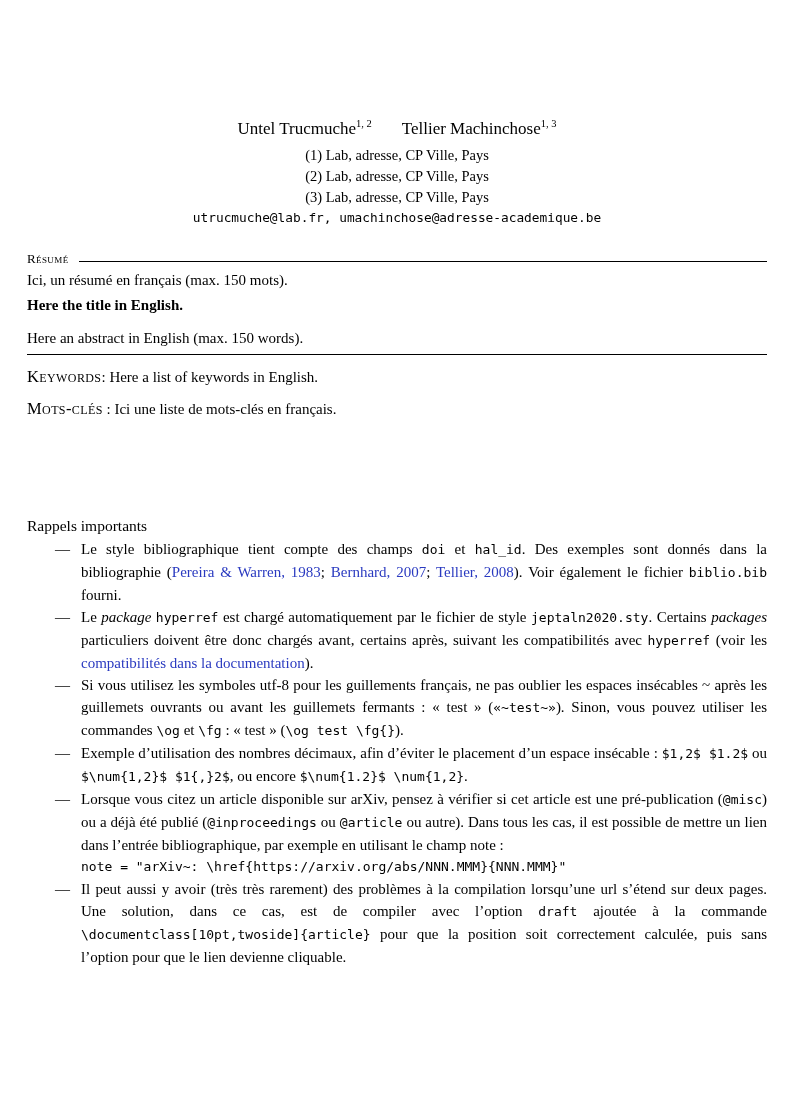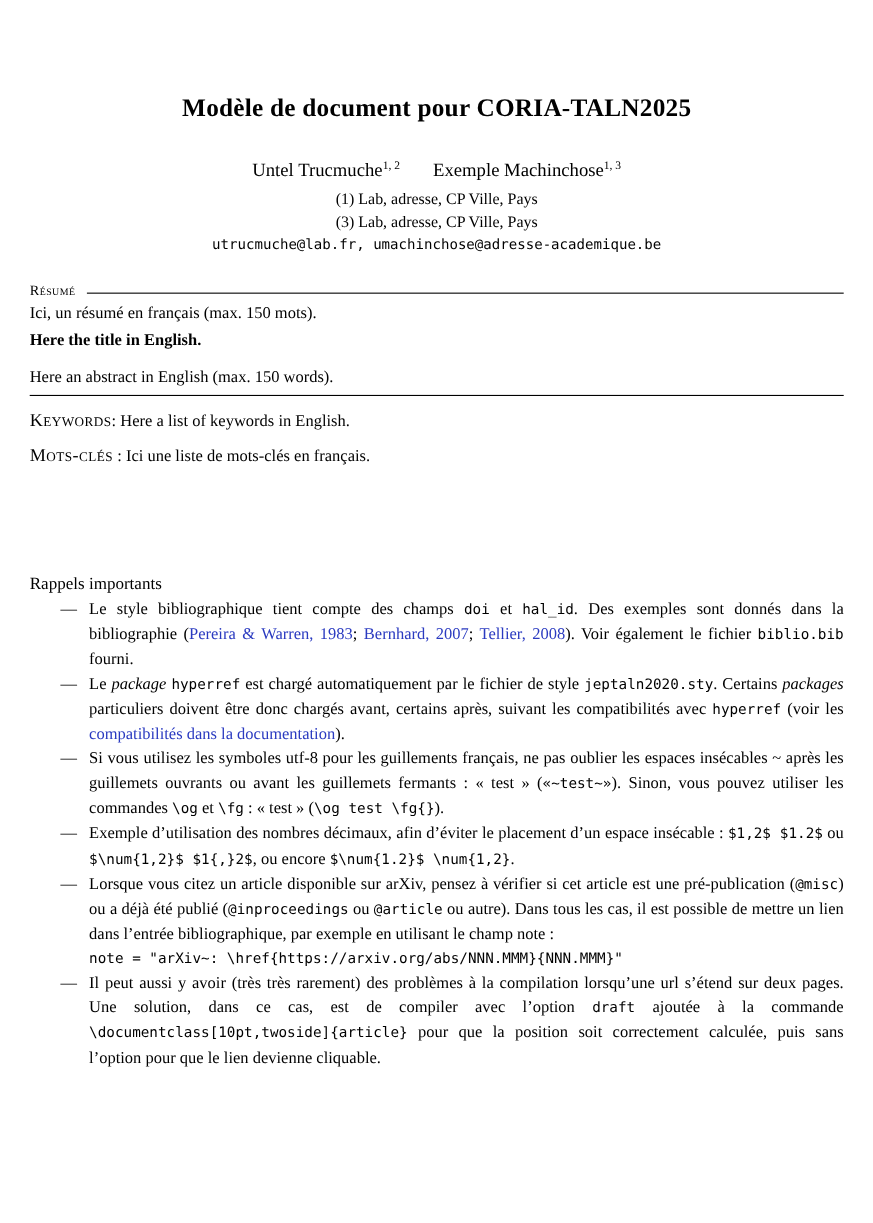--- a/index.html
+++ b/index.html
@@ -107,28 +107,28 @@
     font-size: 13px;
   }
   .run-link { color: var(--link-color, #2a3ac0); }
   .run-block { display: block; }
 </style>
 </head>
 <body>
 
 <div class="page">
 
-  <h1 class="title">Modèle de document pour CORIA-TALN2025</h1>
 
   <div class="authors">
-    <span class="author"><span>Untel Trucmuche</span><sup>1, 2</sup></span><span class="author"><span>Exemple Machinchose</span><sup>1, 3</sup></span>
+    <span class="author"><span>Untel Trucmuche</span><sup>1, 2</sup></span><span class="author"><span>Tellier Machinchose</span><sup>1, 3</sup></span>
   </div>
 
   <div class="affiliations">
     <div>(1) Lab, adresse, CP Ville, Pays</div>
+    <div>(2) Lab, adresse, CP Ville, Pays</div>
     <div>(3) Lab, adresse, CP Ville, Pays</div>
   </div>
 
   <div class="emails">utrucmuche@lab.fr, umachinchose@adresse-academique.be</div>
 
   <div class="sec-row">
     <span class="sc">Résumé</span>
     <span class="rule"></span>
   </div>
   <p class="body-text">Ici, un résumé en français (max. 150 mots).</p>

